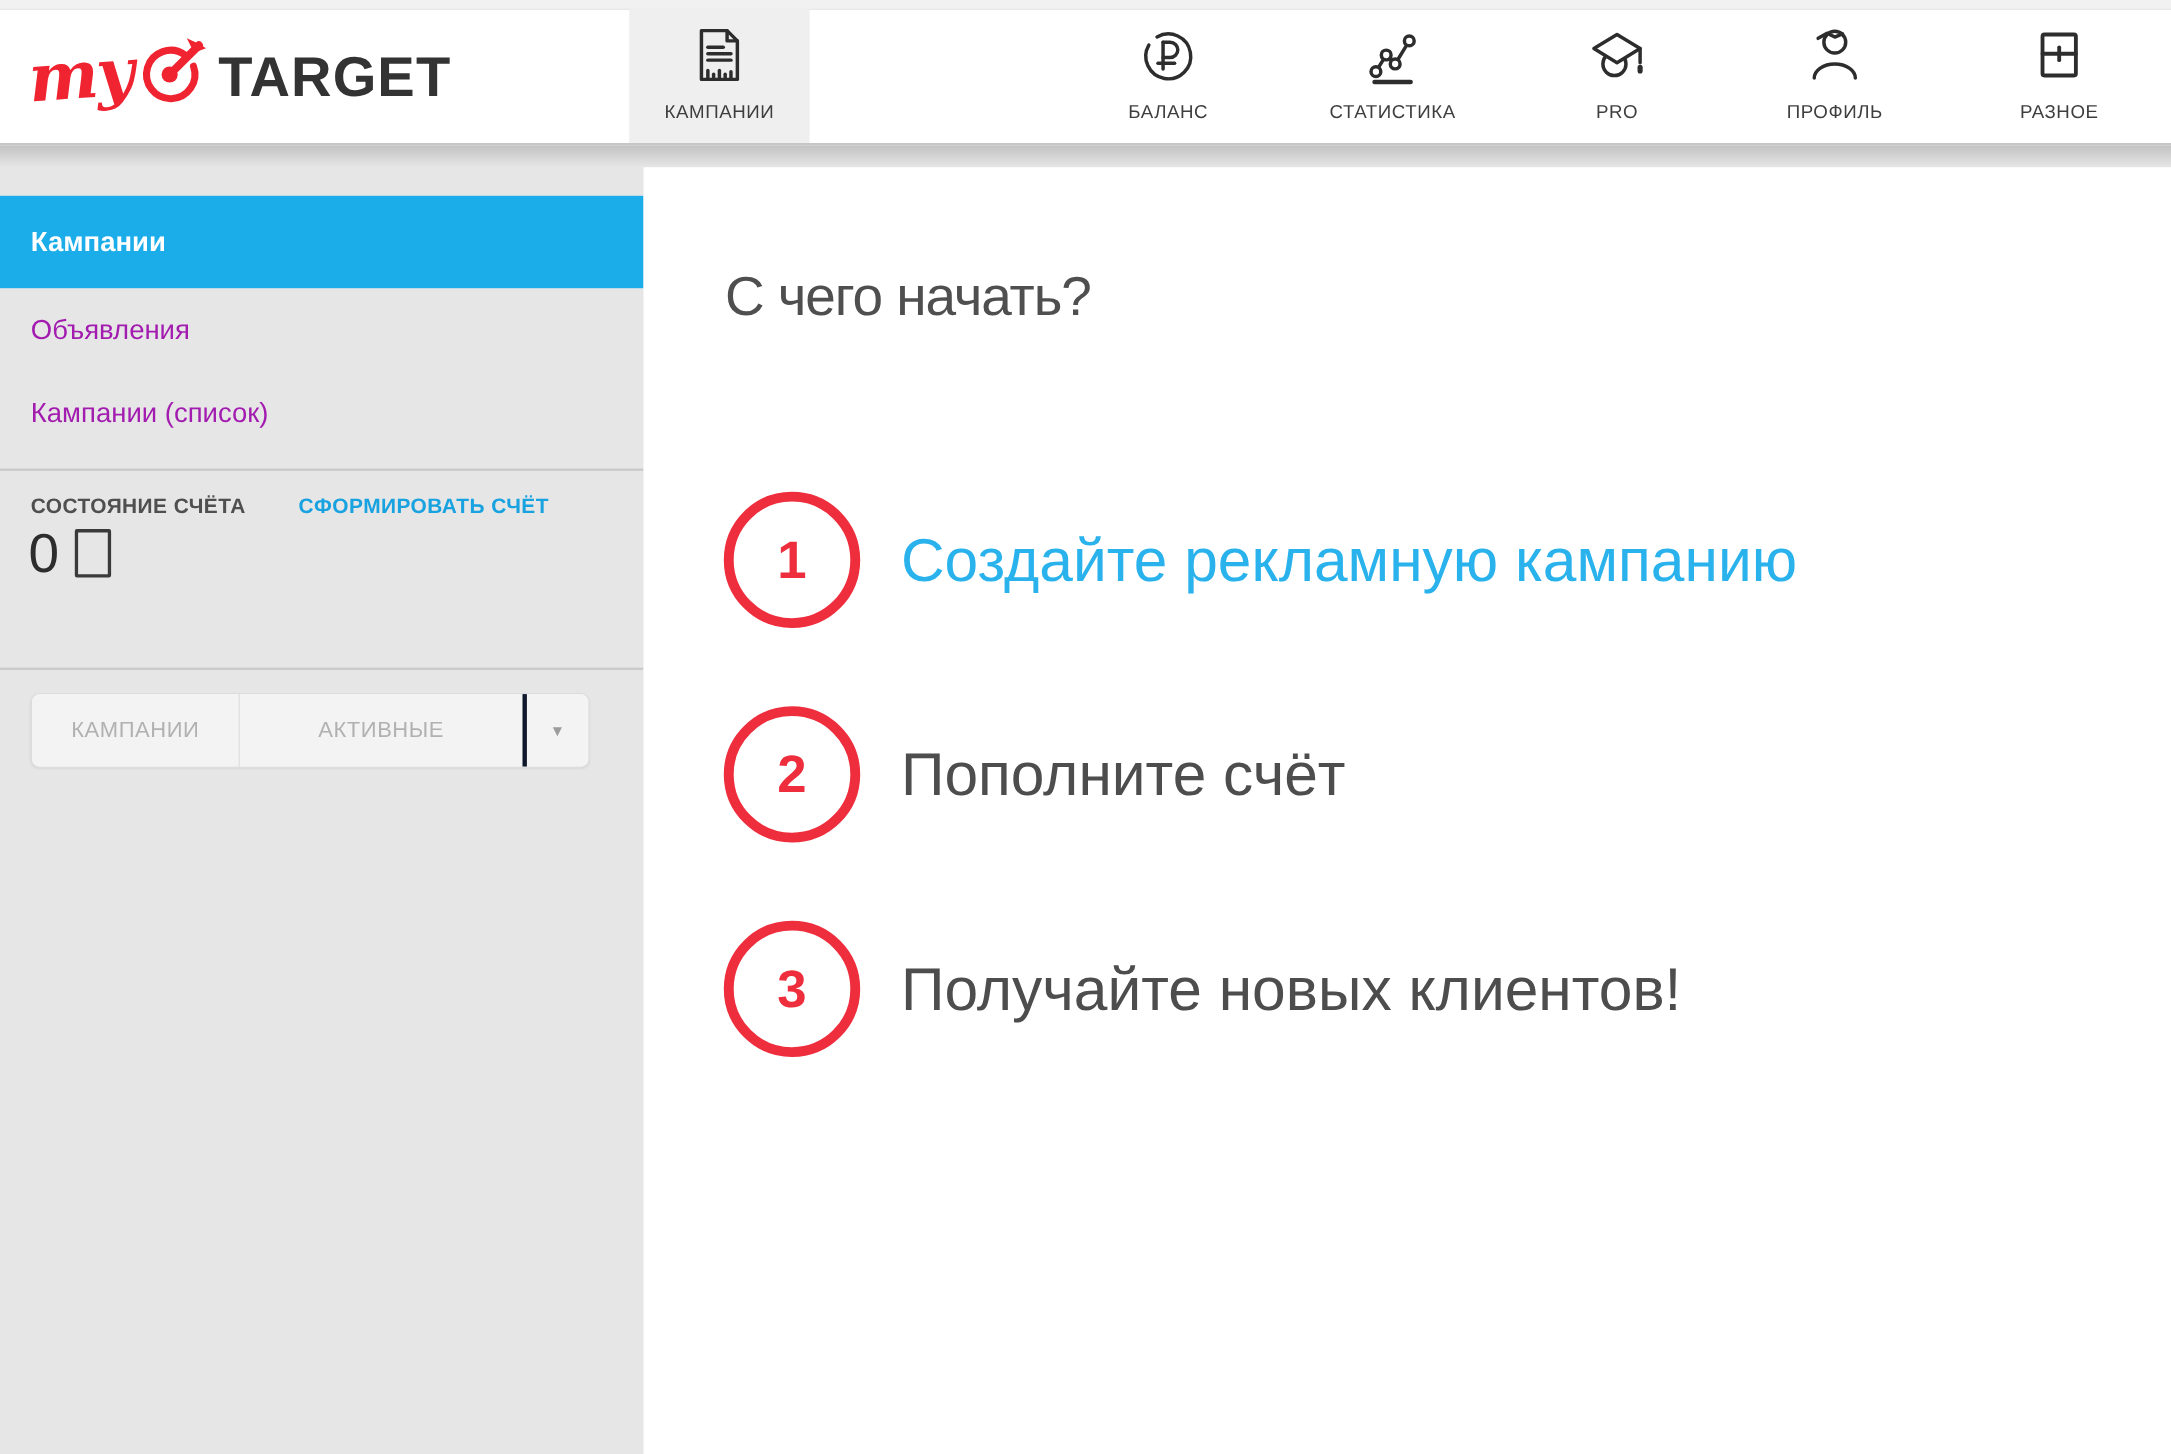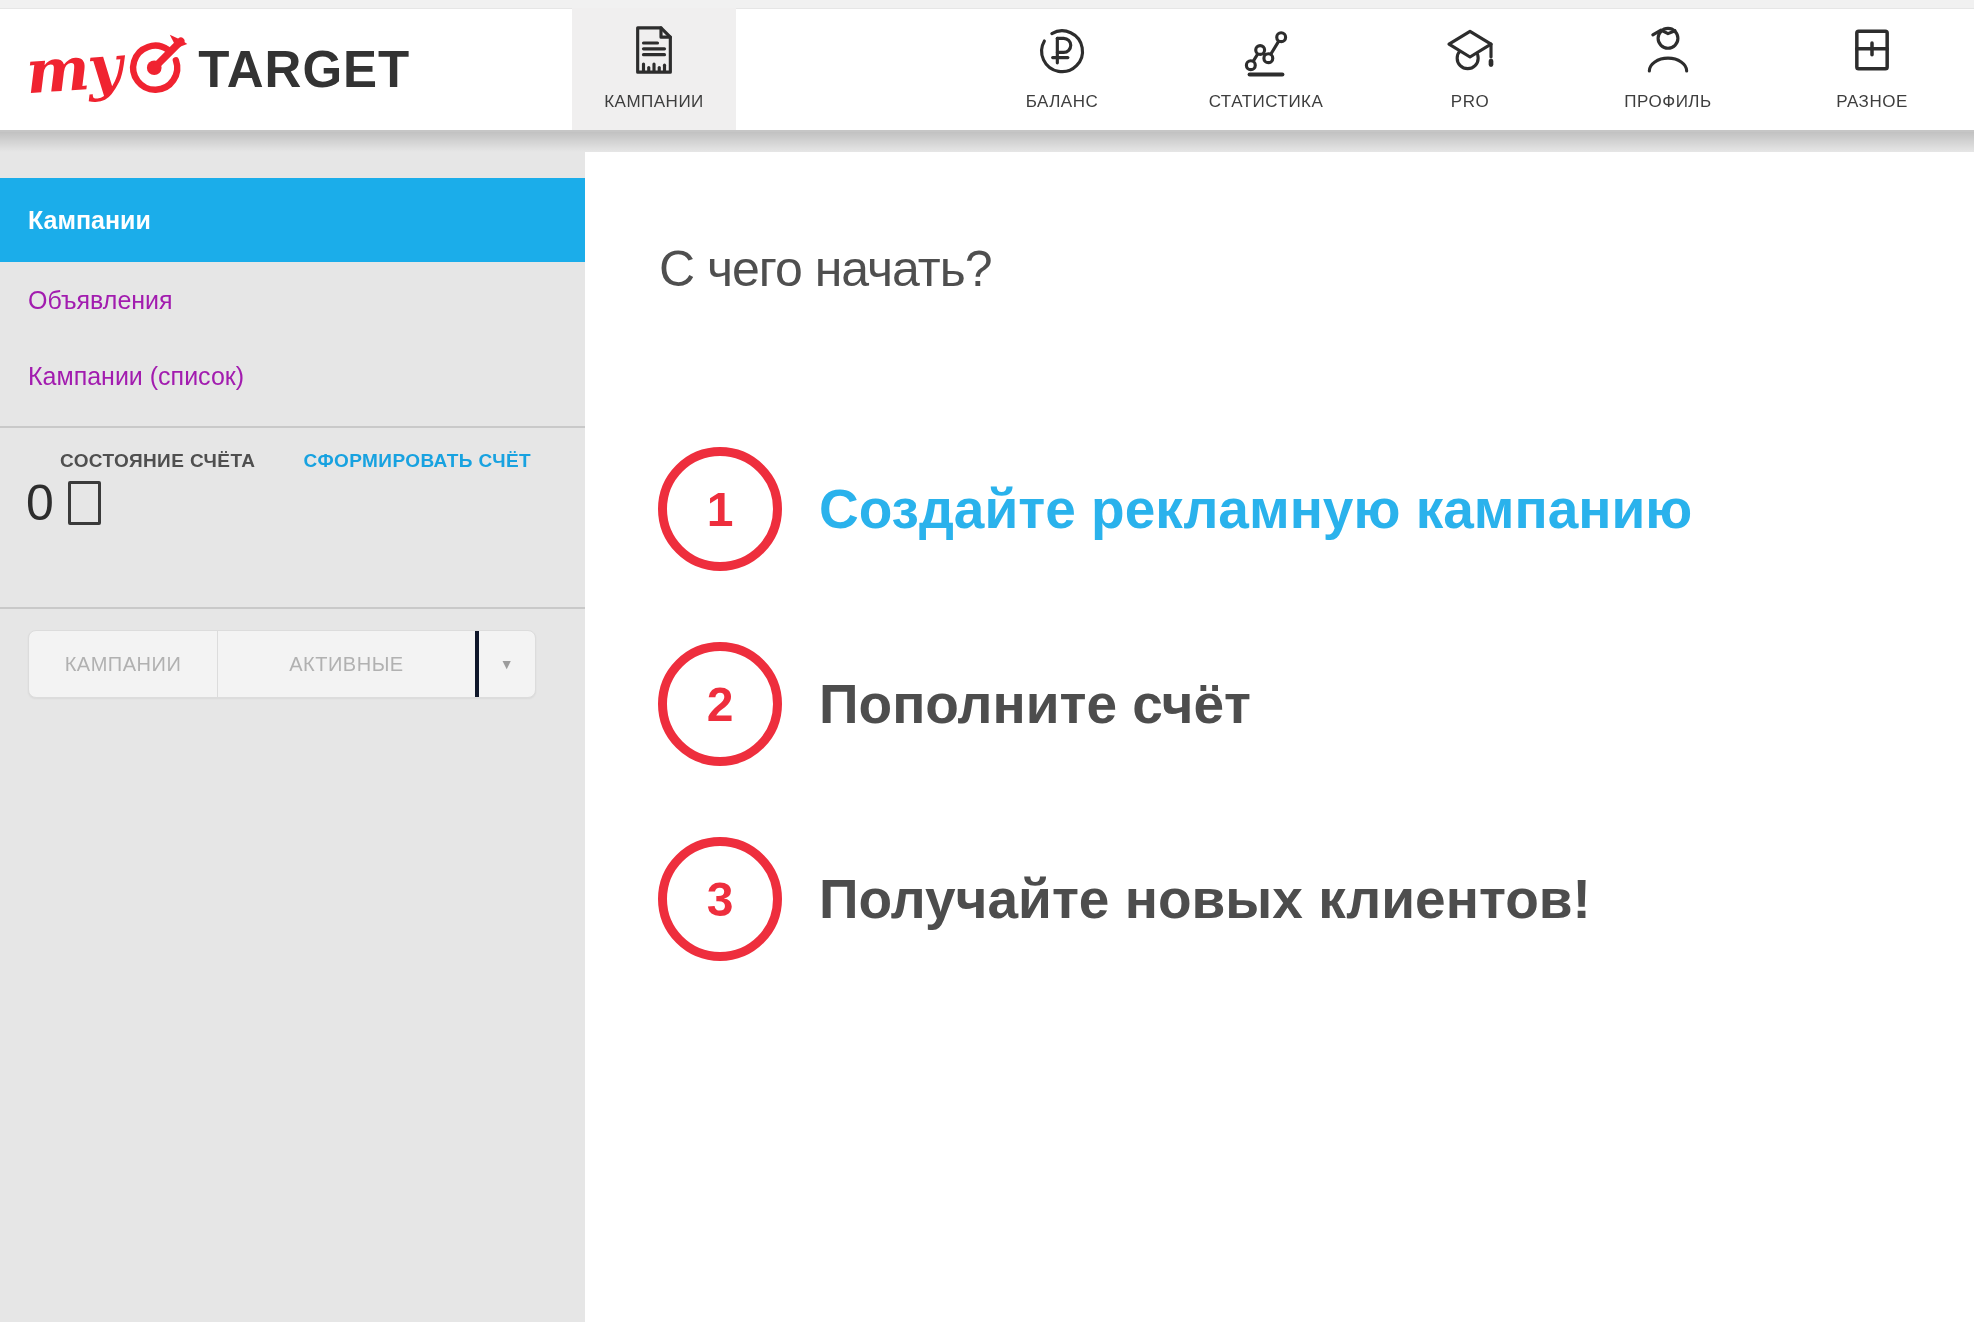--- a/index.html
+++ b/index.html
@@ -31,21 +31,21 @@
   .menu-item{position:absolute;left:0;width:100%;display:flex;align-items:center;
              padding-left:28px;box-sizing:border-box;font-size:25px;color:#a21caf;cursor:pointer;}
   .menu-item.active{background:#1badea;color:#ffffff;font-weight:700;}
   .mi-0{top:46px;height:84px;}
   .mi-1{top:130px;height:76px;}
   .mi-2{top:206px;height:76px;}
   .divider{position:absolute;left:0;width:585px;height:2px;background:#c9c9c9;}
   .div-1{top:294px;}
   .div-2{top:475px;}
 
-  .acct-row{position:absolute;left:28px;top:318px;width:530px;display:flex;align-items:baseline;margin-left:32px;}
+  .acct-row{position:absolute;left:28px;top:318px;width:530px;display:flex;align-items:baseline;}
   .acct-label{font-size:19px;color:#4f4f4f;letter-spacing:0.4px;font-weight:600;}
   .acct-link{font-size:19px;color:#18a2e0;letter-spacing:0.4px;font-weight:700;margin-left:48px;cursor:pointer;}
   .balance-row{position:absolute;left:26px;top:342px;display:flex;align-items:center;}
   .balance-val{font-size:50px;color:#2d2d2d;}
   .glyph-box{display:inline-block;width:27px;height:38px;border:3px solid #3a3a3a;border-radius:2px;margin-left:14px;}
 
   .filter{position:absolute;left:28px;top:498px;width:508px;height:68px;background:#f3f3f3;
           border:1px solid #dcdcdc;border-radius:8px;box-shadow:0 1px 2px rgba(0,0,0,0.06);
           display:flex;box-sizing:border-box;overflow:hidden;}
   .filter-seg{display:flex;align-items:center;justify-content:center;font-size:20px;color:#b1b1b1;
@@ -58,21 +58,21 @@
   .main{position:absolute;left:585px;top:152px;right:0;bottom:0;background:#ffffff;z-index:1;}
   .main-title{position:absolute;left:74px;top:86px;font-size:50px;color:#4f4f4f;
               font-weight:300;letter-spacing:-1px;line-height:1.25;}
   .step{position:absolute;left:73px;display:flex;align-items:center;}
   .st-0{top:295px;}
   .st-1{top:490px;}
   .st-2{top:685px;}
   .step-circle{width:106px;height:106px;border:9px solid #ee2e3d;border-radius:50%;
                display:flex;align-items:center;justify-content:center;flex:0 0 auto;}
   .step-num{font-size:48px;font-weight:700;color:#ee2e3d;}
-  .step-label{margin-left:37px;font-size:55px;font-weight:700;color:#4d4d4d;white-space:nowrap;}
+  .step-label{margin-left:37px;font-size:55px;font-weight:400;color:#4d4d4d;white-space:nowrap;}
   .st-0 .step-label{color:#2ab2ec;cursor:pointer;}
 </style>
 </head>
 <body>
 
 <div id="app">
 
   <div class="header">
     <div class="topstrip"></div>
 

